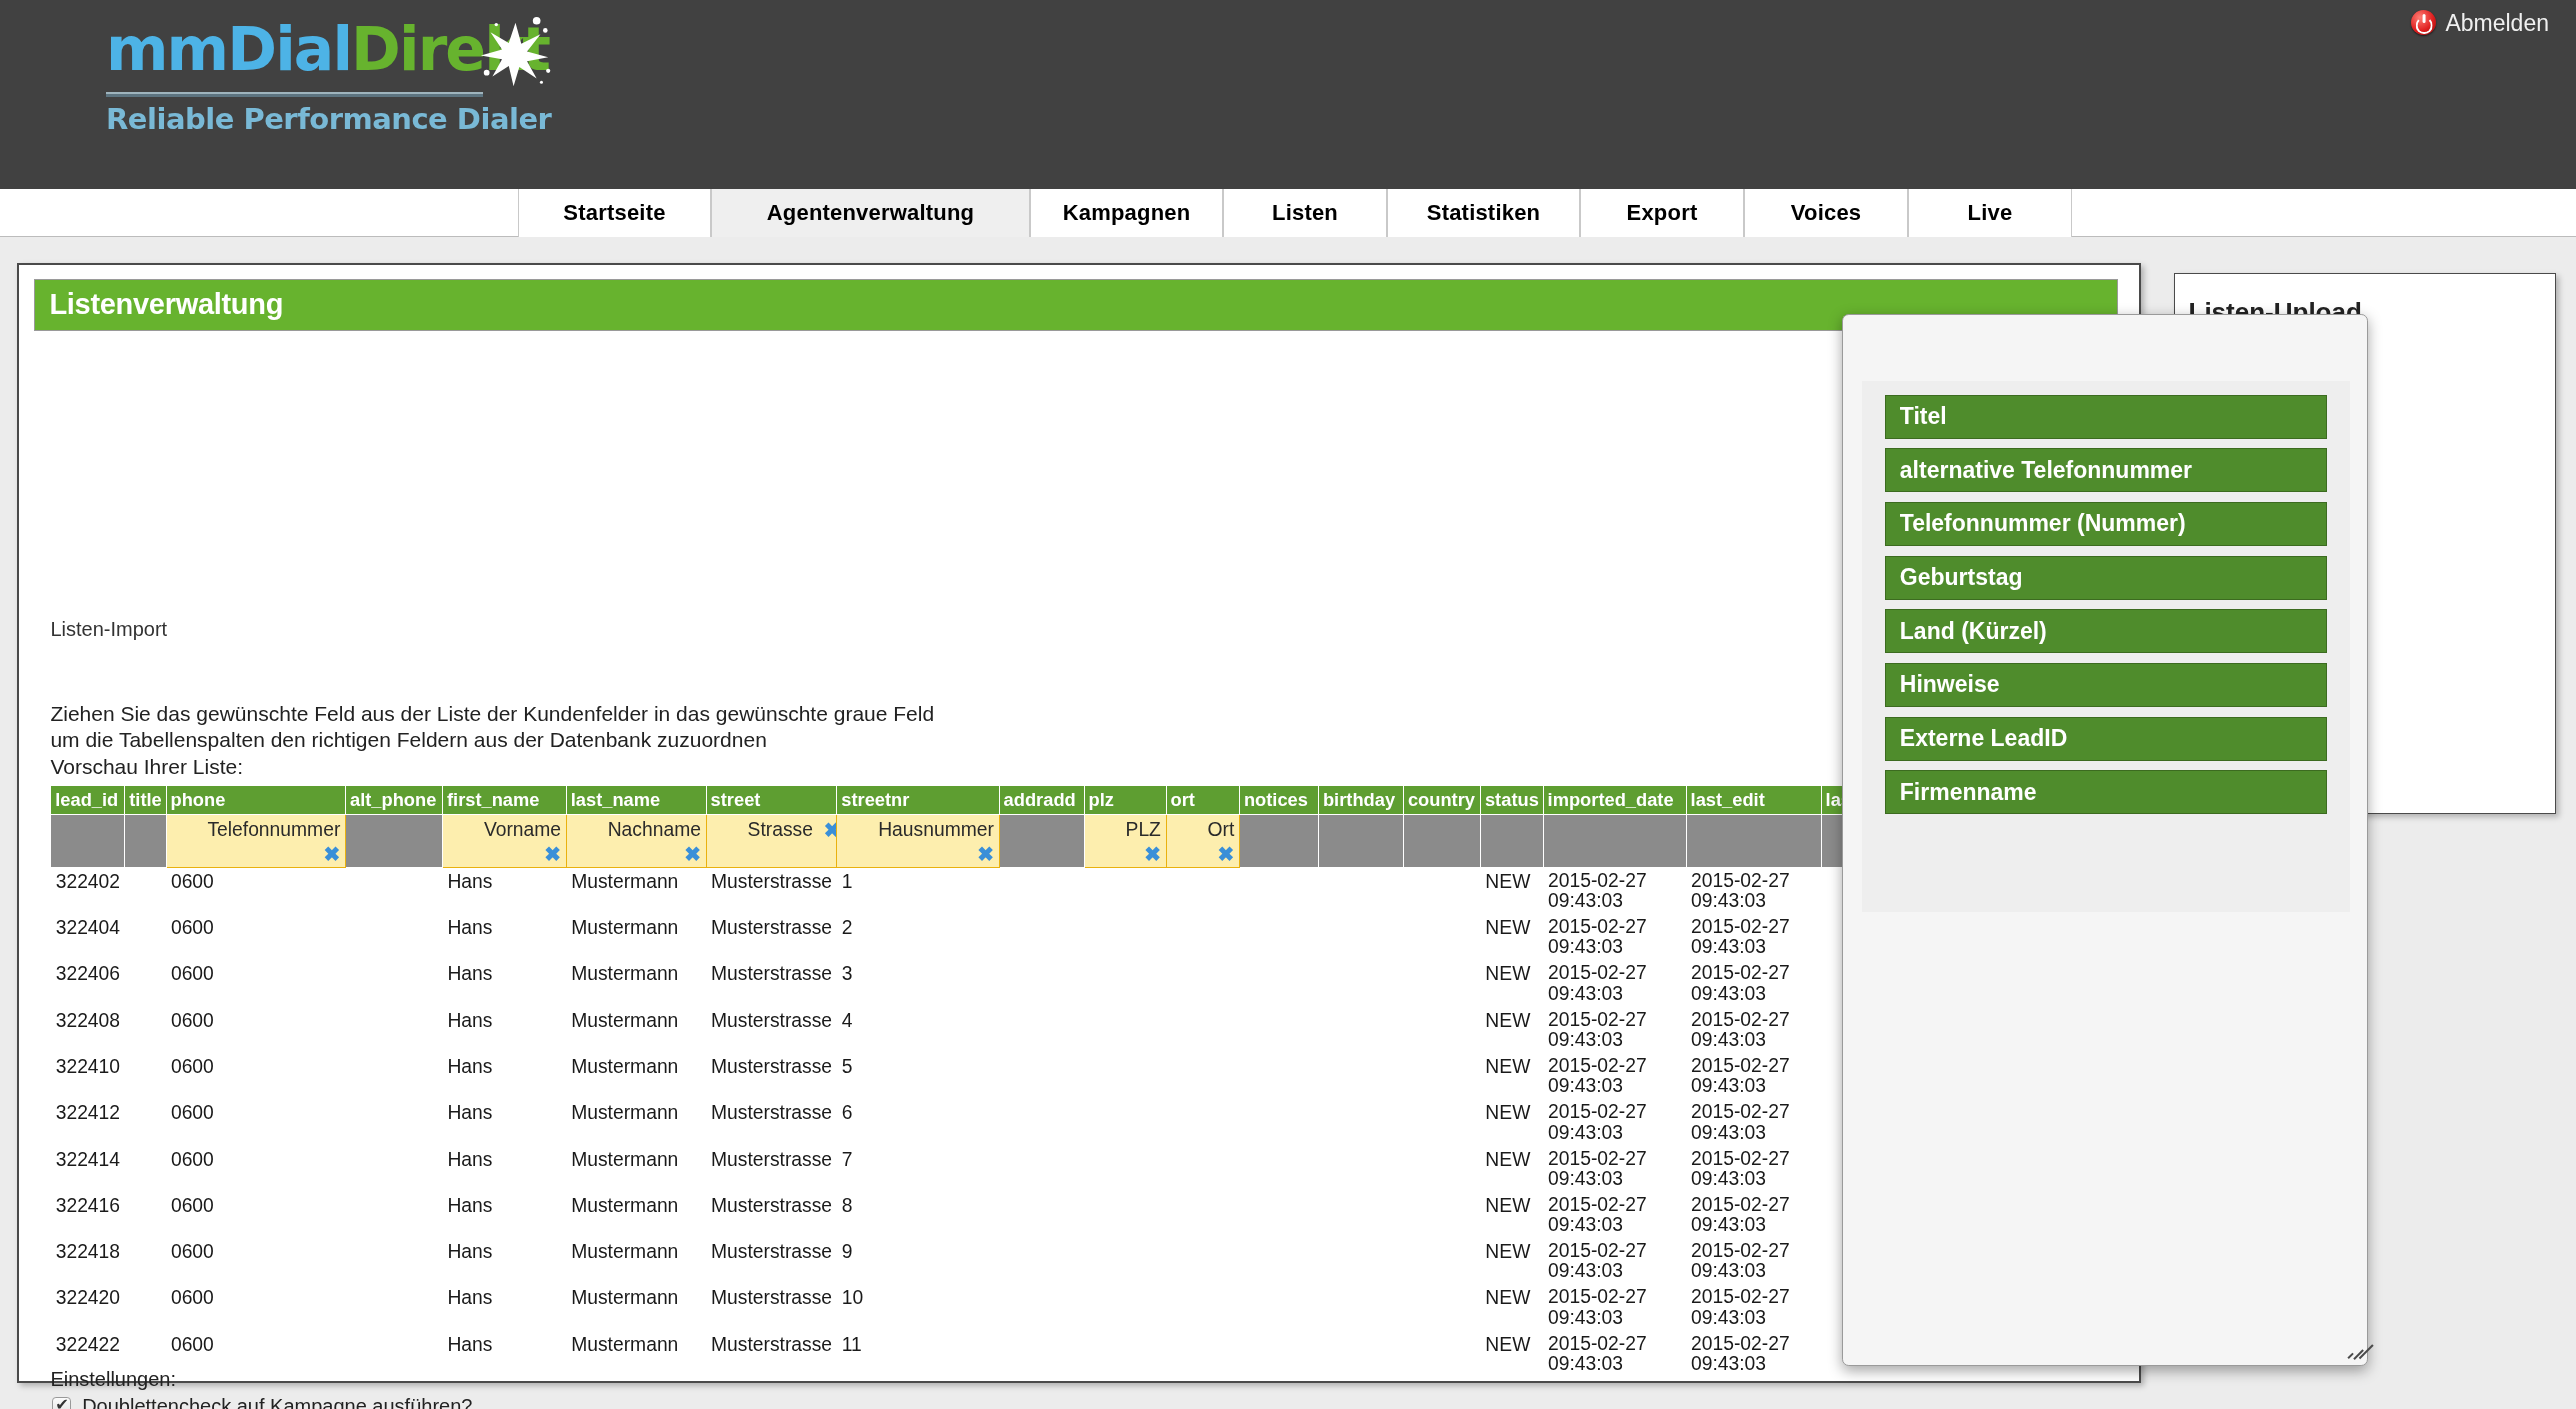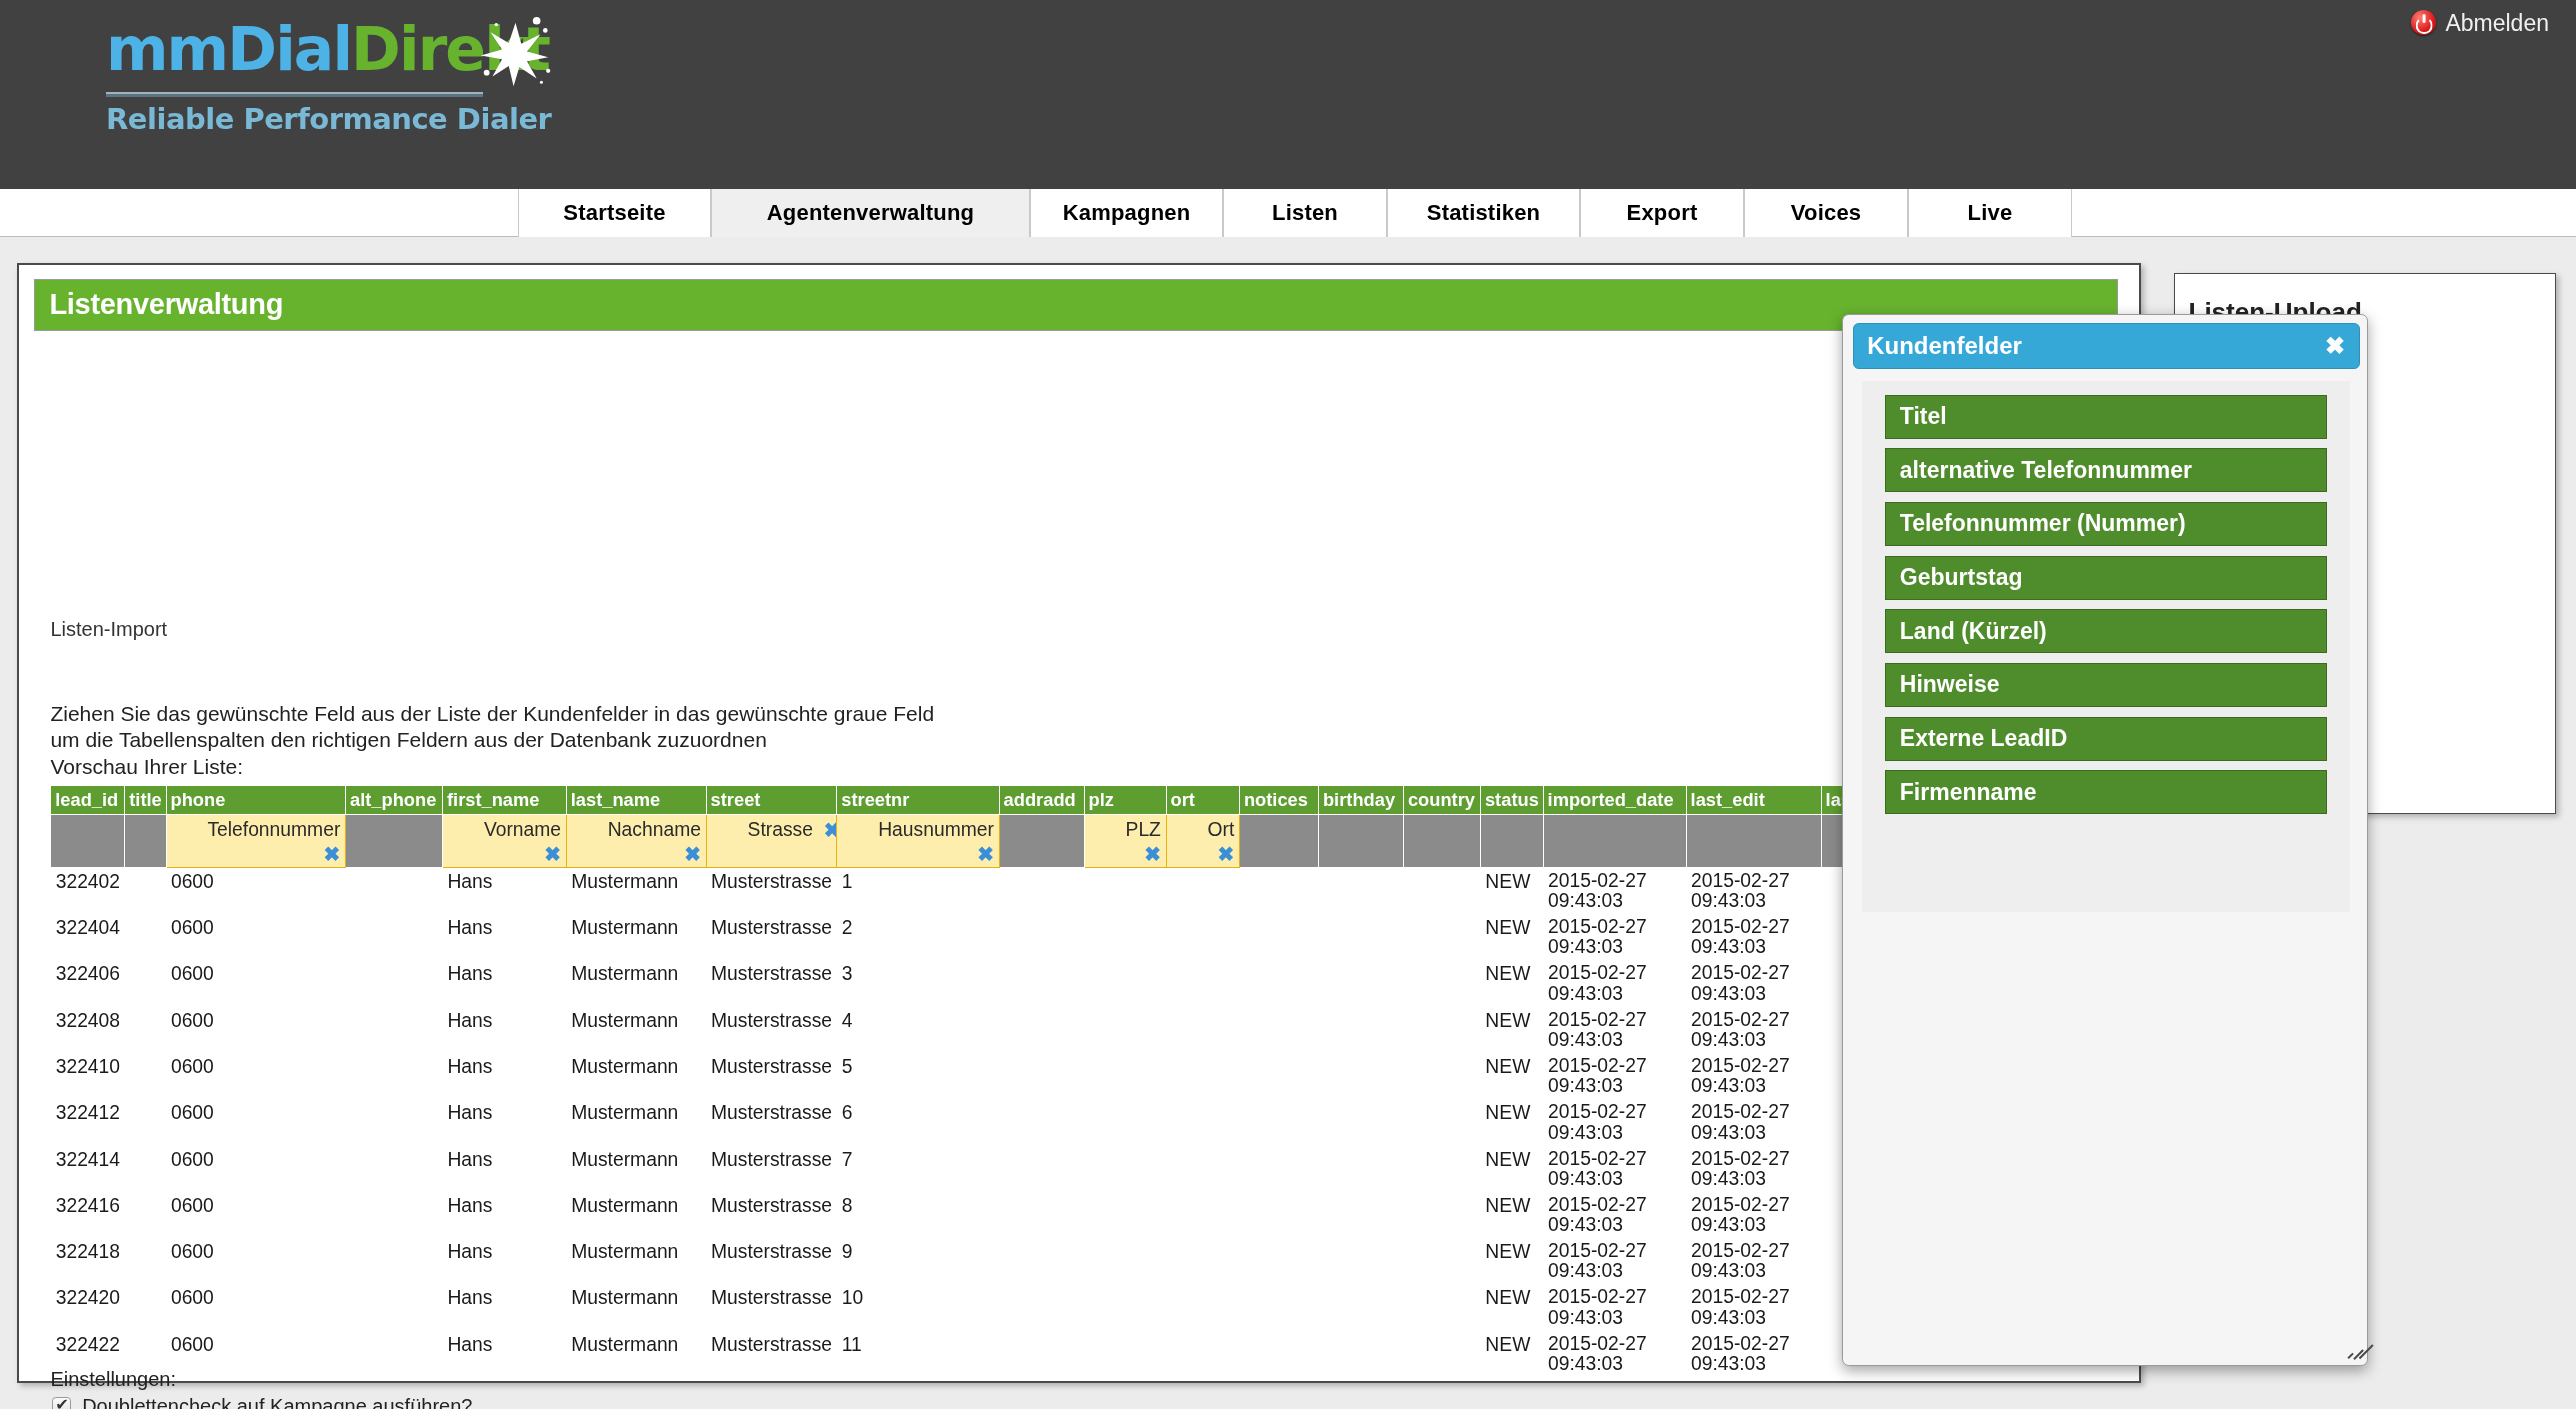--- a/index.html
+++ b/index.html
@@ -715,24 +715,20 @@
         <div class="cbrow">
           <span class="cbox checked"></span>
           <span class="cblabel">Doublettencheck auf Kampagne ausführen?</span>
         </div>
       </div>
 
   </div>
 </div>
 
 <div id="dialog">
-  <div id="dialog-titlebar">
-    <span id="dialog-title">Kundenfelder</span>
-    <span id="dialog-close">✖</span>
-  </div>
   <div id="dialog-body">
       <div class="field-item">Titel</div>
       <div class="field-item">alternative Telefonnummer</div>
       <div class="field-item">Telefonnummer (Nummer)</div>
       <div class="field-item">Geburtstag</div>
       <div class="field-item">Land (Kürzel)</div>
       <div class="field-item">Hinweise</div>
       <div class="field-item">Externe LeadID</div>
       <div class="field-item">Firmenname</div>
     </div>

